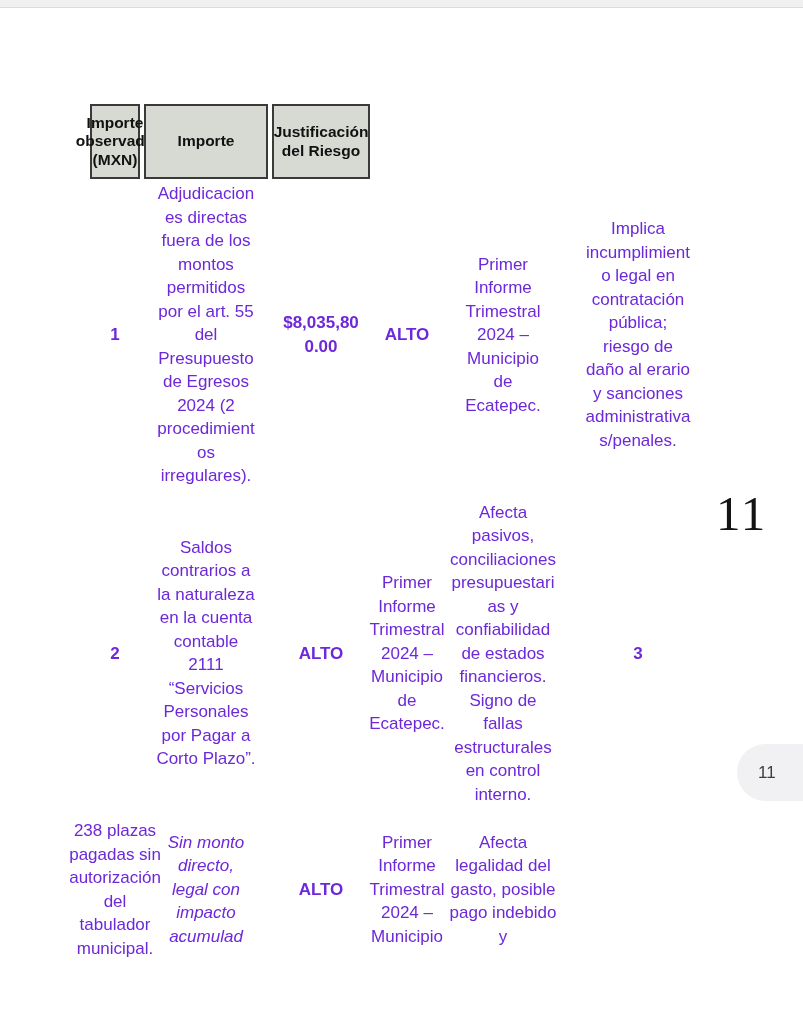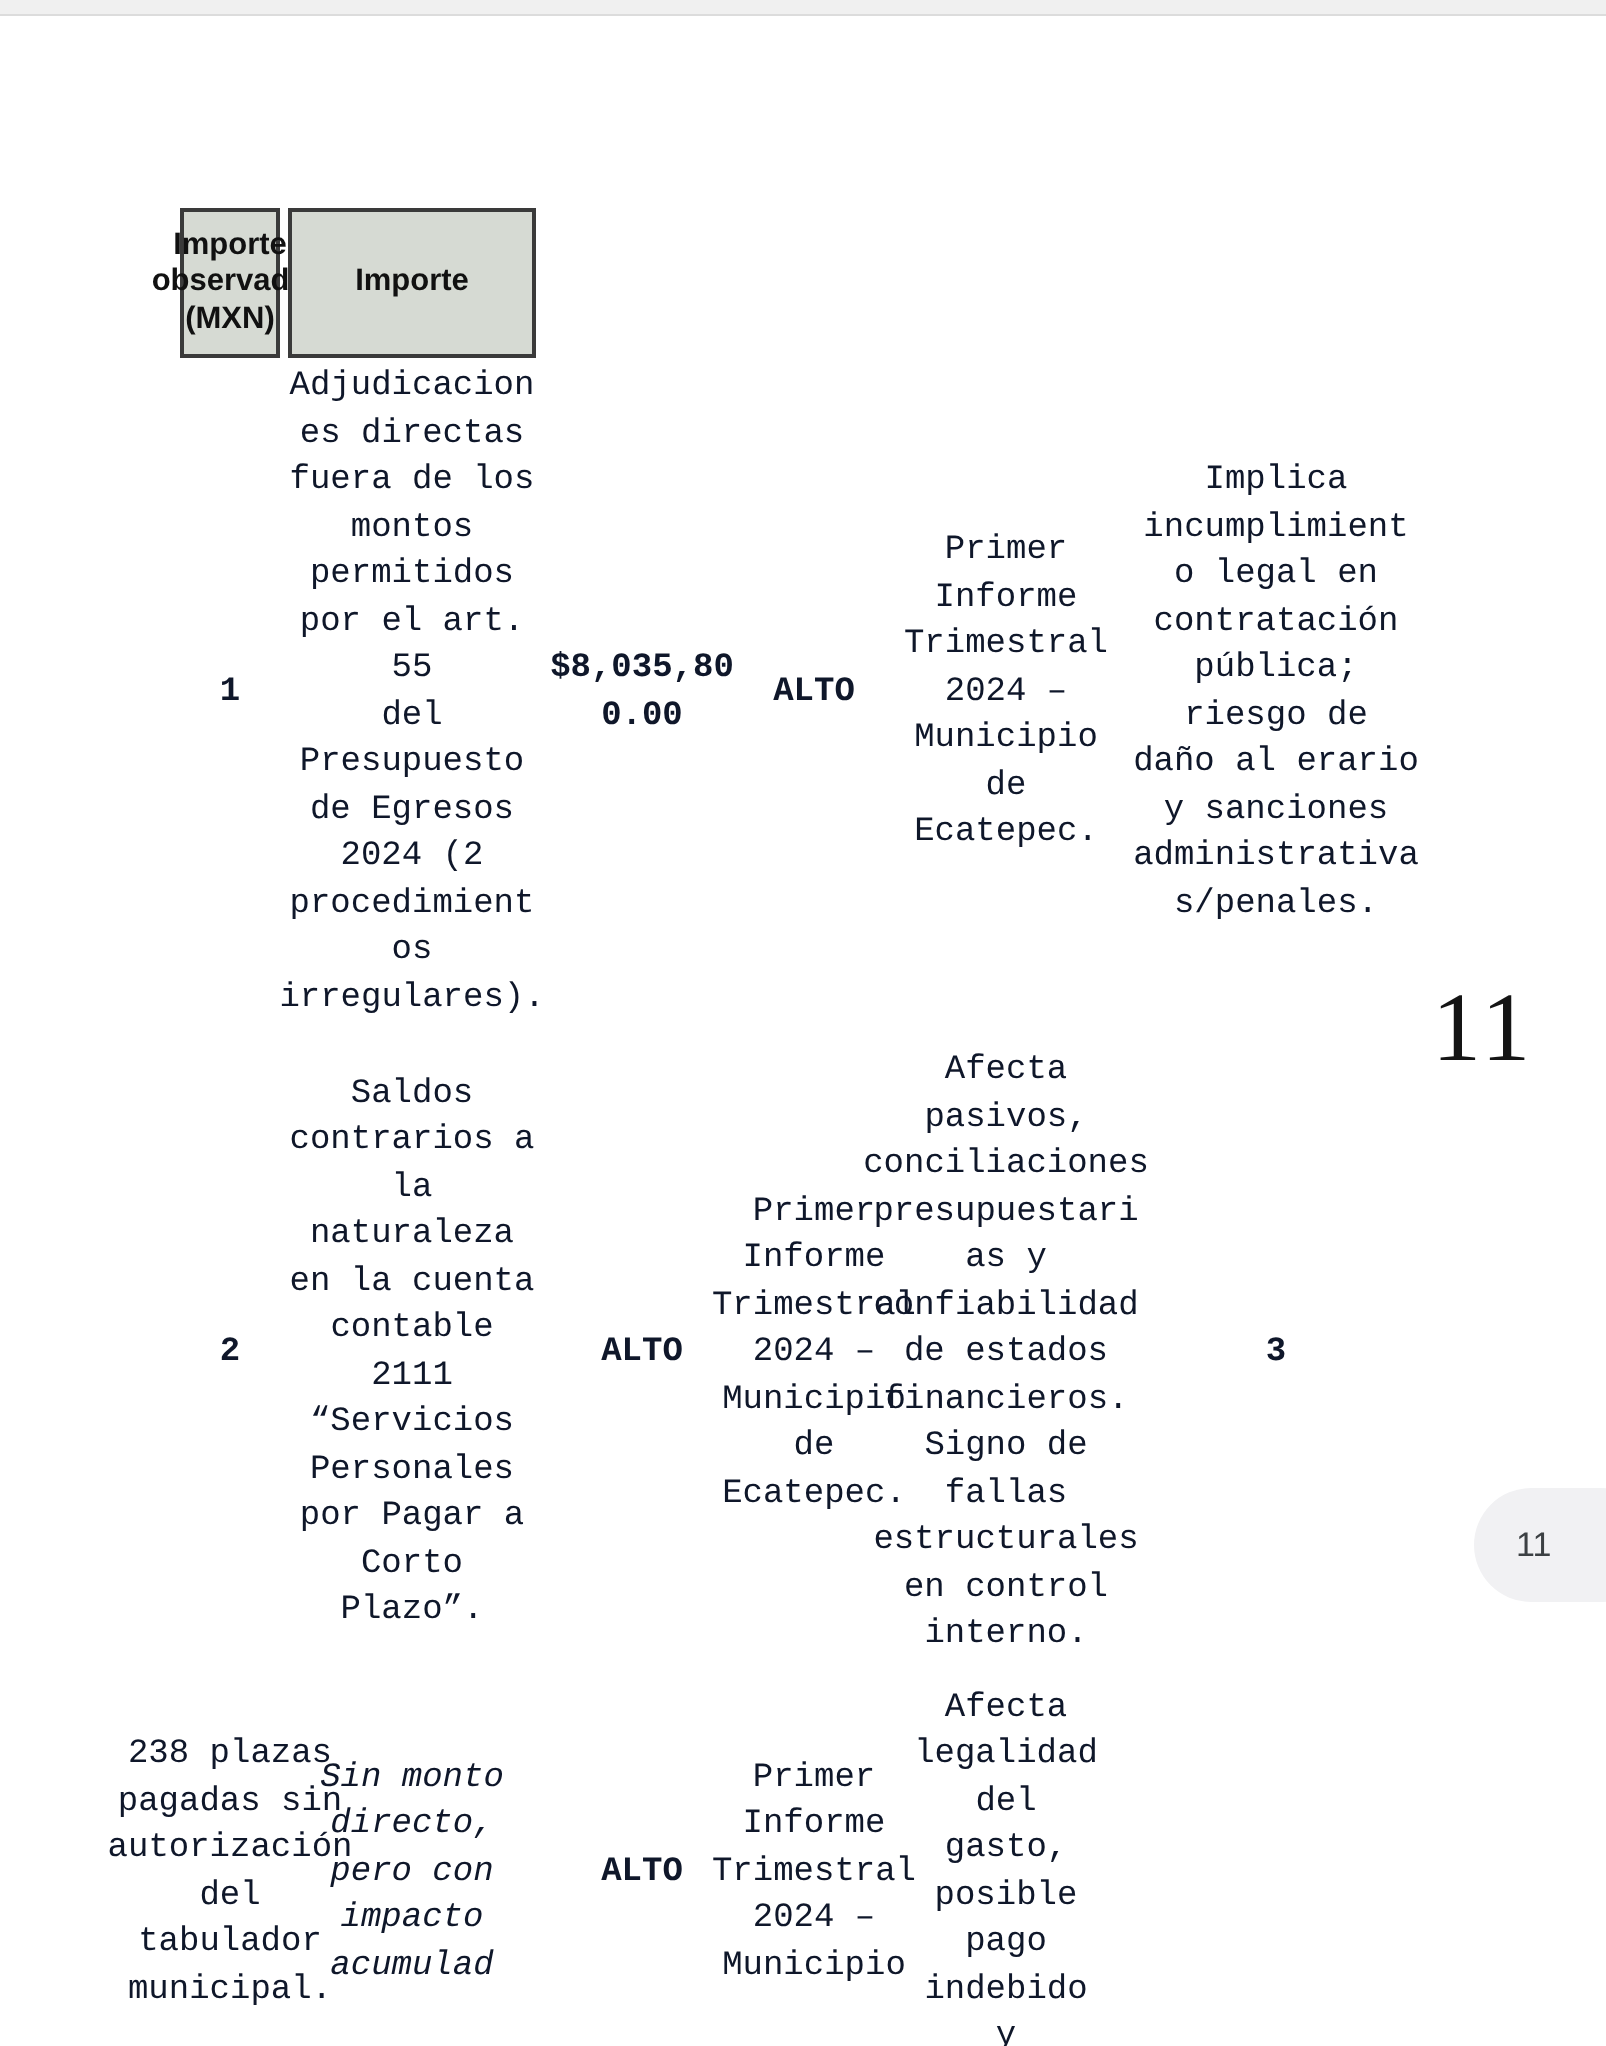--- a/index.html
+++ b/index.html
@@ -42,22 +42,21 @@
     display: grid;
     grid-template-columns: 50px 124px 98px 66px 118px 144px;
     column-gap: 4px;
     row-gap: 13px;
   }
   .bcell {
     display: flex; align-items: center; justify-content: center;
     text-align: center;
     white-space: pre-line;
     font-size: 17px; line-height: 23.5px;
-    color: #0f172a;
-    font-family: Liberation Mono, monospace;
+    color: #6d28d9;
   }
   .bold { font-weight: bold; }
   .italic { font-style: italic; }
 
   .page-number {
     position: absolute; left: 716px; top: 480px;
     font-family: "Liberation Serif", "DejaVu Serif", serif;
     font-size: 49px; line-height: 52px;
     letter-spacing: 2px;
     color: #141414;
@@ -80,20 +79,22 @@
 
 <div class="viewer-gap"></div>
 
 <div class="doc-page">
 
   <div class="tbl-header">
     <div class="hcell">Importe
 observado
 (MXN)</div>
     <div class="hcell">Importe</div>
+    <div class="hcell">Justificación
+del Riesgo</div>
   </div>
 
   <div class="tbl-body">
 
     <div class="bcell bold">1</div>
     <div class="bcell">Adjudicacion
 es directas
 fuera de los
 montos
 permitidos
@@ -160,21 +161,21 @@
 interno.</div>
 
     <div class="bcell bold">3</div>
     <div class="bcell">238 plazas
 pagadas sin
 autorización
 del tabulador
 municipal.</div>
     <div class="bcell italic">Sin monto
 directo,
-pero con
+legal con
 impacto
 acumulad</div>
     <div class="bcell bold">ALTO</div>
     <div class="bcell">Primer
 Informe
 Trimestral
 2024 –
 Municipio</div>
     <div class="bcell">Afecta
 legalidad del

